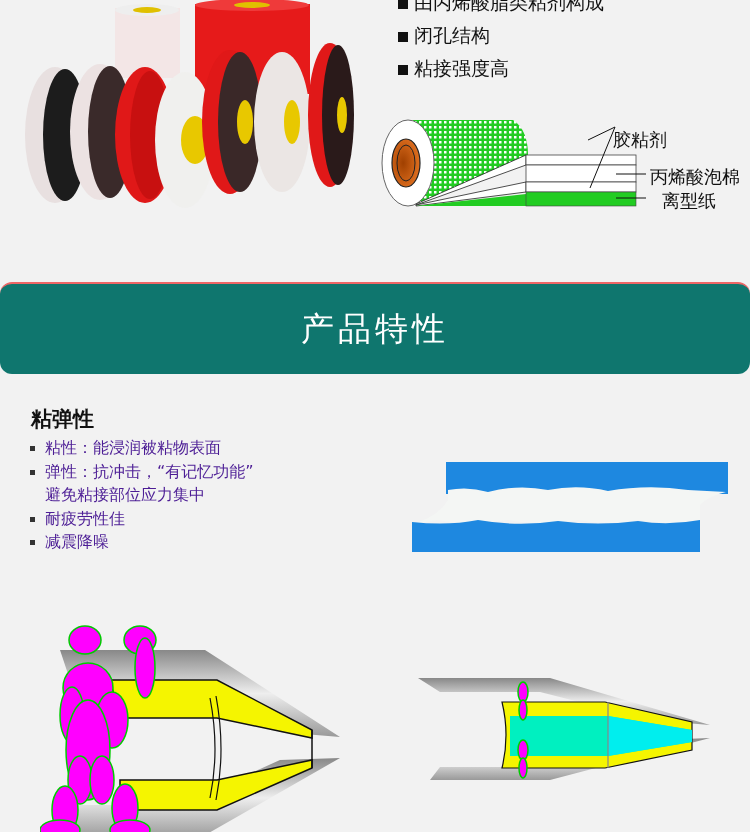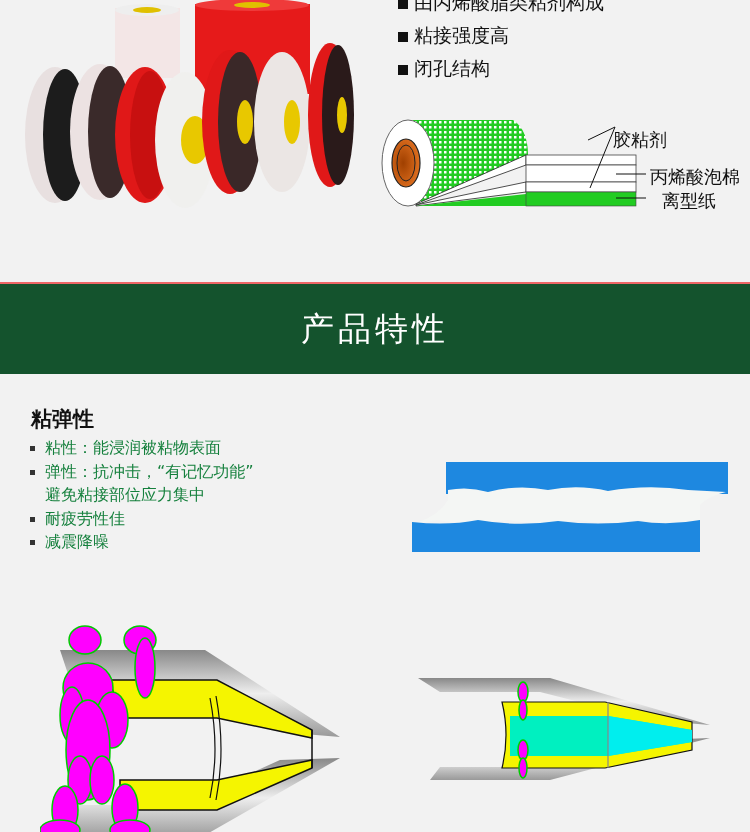--- a/index.html
+++ b/index.html
@@ -10,27 +10,27 @@
     
     .tapes { left: 0; top: 0; width: 370px; height: 220px; }
     .top-list { left: 398px; top: -14px; }
     .top-list .item { display: flex; align-items: center; height: 33px; font-size: 19px; color: #111; }
     .top-list .sq { width: 10px; height: 10px; background: #111; margin-right: 6px; margin-top: 2px; }
 
     .structure { left: 378px; top: 110px; width: 372px; height: 110px; }
     .lbl { font-size: 18px; color: #111; white-space: nowrap; }
 
     
-    .banner { left: 0; top: 282px; width: 750px; height: 92px; background: #14532d; border-top: 2px solid #e66; display: flex; align-items: center; justify-content: center; }
+    .banner { left: 0; top: 282px; width: 750px; height: 92px; background: #0f766e; border-top: 2px solid #e66; display: flex; align-items: center; justify-content: center; border-radius: 12px; }
     .banner-title { color: #fff; font-size: 33px; letter-spacing: 4px; font-weight: normal; }
 
     
     .feat-title { left: 31px; top: 393px; font-size: 21px; font-weight: bold; color: #111; margin-top: 12px; }
     .feat-list { left: 30px; top: 436px; }
-    .feat-list .item { display: flex; font-size: 16px; color: #15803d; line-height: 23.5px; }
+    .feat-list .item { display: flex; font-size: 16px; color: #4c1d95; line-height: 23.5px; }
     .feat-list .bullet { width: 5px; height: 5px; background: #333; margin-top: 10px; margin-right: 10px; flex-shrink: 0; }
     .feat-list .cont { padding-left: 15px; text-align: right; }
 
     .foam { left: 408px; top: 460px; width: 320px; height: 96px; }
     .diagram1 { left: 40px; top: 620px; width: 310px; height: 212px; }
     .diagram2 { left: 410px; top: 670px; width: 310px; height: 110px; }
   </style>
 </head>
 <body>
 
@@ -63,25 +63,25 @@
   </g>
 </svg>
 
 <div class="abs top-list">
   <div class="item">
     <span class="sq"></span>
     <span>由丙烯酸脂类粘剂构成</span>
   </div>
   <div class="item">
     <span class="sq"></span>
-    <span>粘接强度高</span>
+    <span>闭孔结构</span>
   </div>
   <div class="item">
     <span class="sq"></span>
-    <span>闭孔结构</span>
+    <span>粘接强度高</span>
   </div>
 </div>
 
 <div class="abs structure">
   <svg width="372" height="110" viewBox="0 0 372 110">
     <defs>
       <pattern id="grid" width="5" height="5" patternUnits="userSpaceOnUse">
         <rect width="5" height="5" fill="#22cc22"></rect>
         <rect x="1" y="1" width="2.5" height="2.5" fill="#fff"></rect>
       </pattern>

